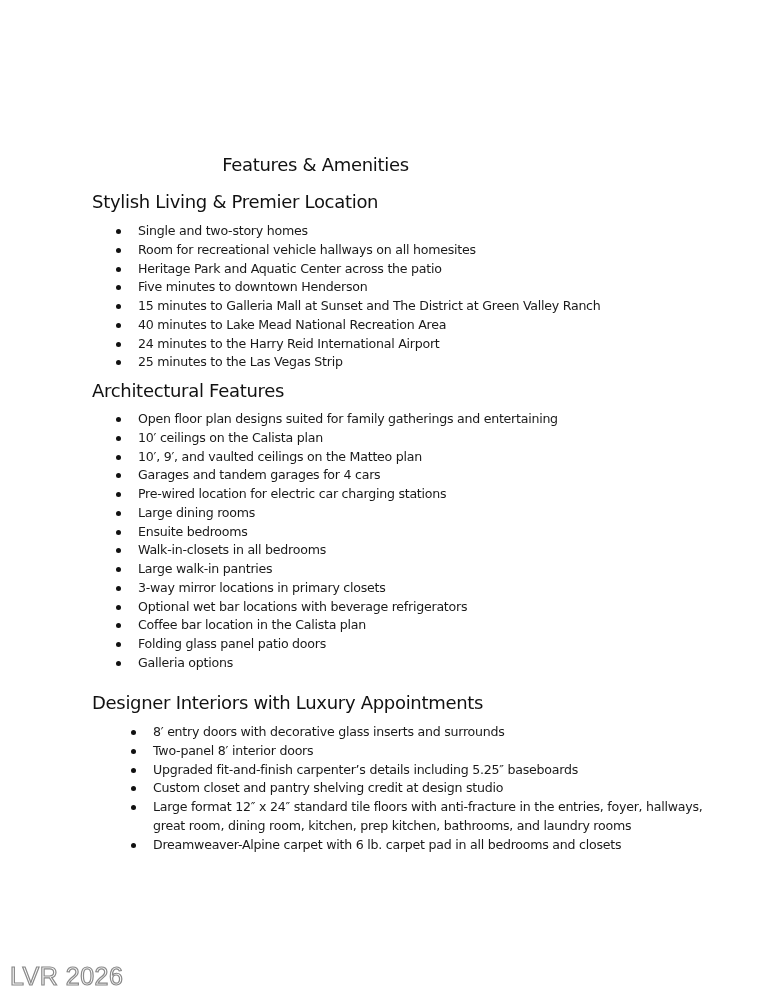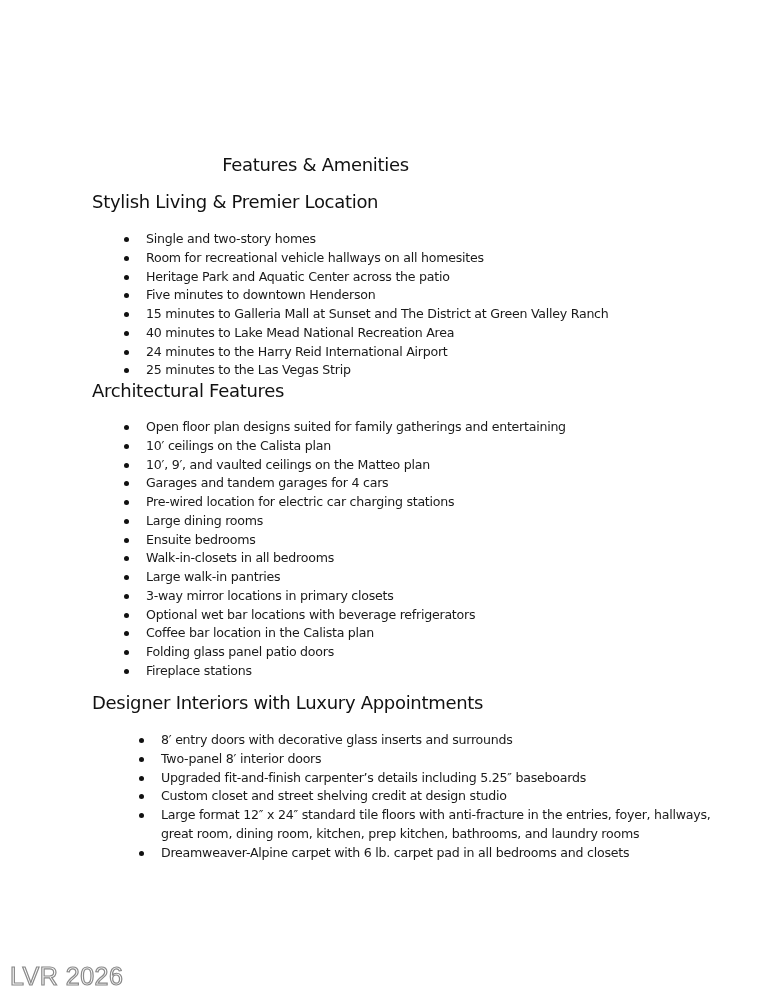--- a/index.html
+++ b/index.html
@@ -28,21 +28,21 @@
     .section-heading {
       position: absolute;
       left: 92px;
       font-size: 18px;
       letter-spacing: -0.3px;
       color: #111;
       white-space: nowrap;
     }
     .bullet-list {
       position: absolute;
-      margin: 8px;
+      margin: 0;
       padding: 0;
       list-style: none;
     }
     .bullet-list li {
       position: relative;
       font-size: 12.6px;
       line-height: 18.75px;
       letter-spacing: -0.25px;
       color: #1a1a1a;
       white-space: nowrap;
@@ -101,26 +101,26 @@
   <li><span class="dot"></span><span>Garages and tandem garages for 4 cars</span></li>
   <li><span class="dot"></span><span>Pre-wired location for electric car charging stations</span></li>
   <li><span class="dot"></span><span>Large dining rooms</span></li>
   <li><span class="dot"></span><span>Ensuite bedrooms</span></li>
   <li><span class="dot"></span><span>Walk-in-closets in all bedrooms</span></li>
   <li><span class="dot"></span><span>Large walk-in pantries</span></li>
   <li><span class="dot"></span><span>3-way mirror locations in primary closets</span></li>
   <li><span class="dot"></span><span>Optional wet bar locations with beverage refrigerators</span></li>
   <li><span class="dot"></span><span>Coffee bar location in the Calista plan</span></li>
   <li><span class="dot"></span><span>Folding glass panel patio doors</span></li>
-  <li><span class="dot"></span><span>Fireplace stations</span></li>
+  <li><span class="dot"></span><span>Galleria options</span></li>
 </ul>
 
 <div class="section-heading h3">Designer Interiors with Luxury Appointments</div>
 <ul class="bullet-list list-3">
   <li><span class="dot"></span><span>8′ entry doors with decorative glass inserts and surrounds</span></li>
   <li><span class="dot"></span><span>Two-panel 8′ interior doors</span></li>
   <li><span class="dot"></span><span>Upgraded fit-and-finish carpenter’s details including 5.25″ baseboards</span></li>
-  <li><span class="dot"></span><span>Custom closet and street shelving credit at design studio</span></li>
+  <li><span class="dot"></span><span>Custom closet and pantry shelving credit at design studio</span></li>
   <li class="wrap"><span class="dot"></span><span>Large format 12″ x 24″ standard tile floors with anti-fracture in the entries, foyer, hallways, great room, dining room, kitchen, prep kitchen, bathrooms, and laundry rooms</span></li>
   <li><span class="dot"></span><span>Dreamweaver-Alpine carpet with 6 lb. carpet pad in all bedrooms and closets</span></li>
 </ul>
 
 <div class="watermark">LVR 2026</div>
 
 </body></html>

